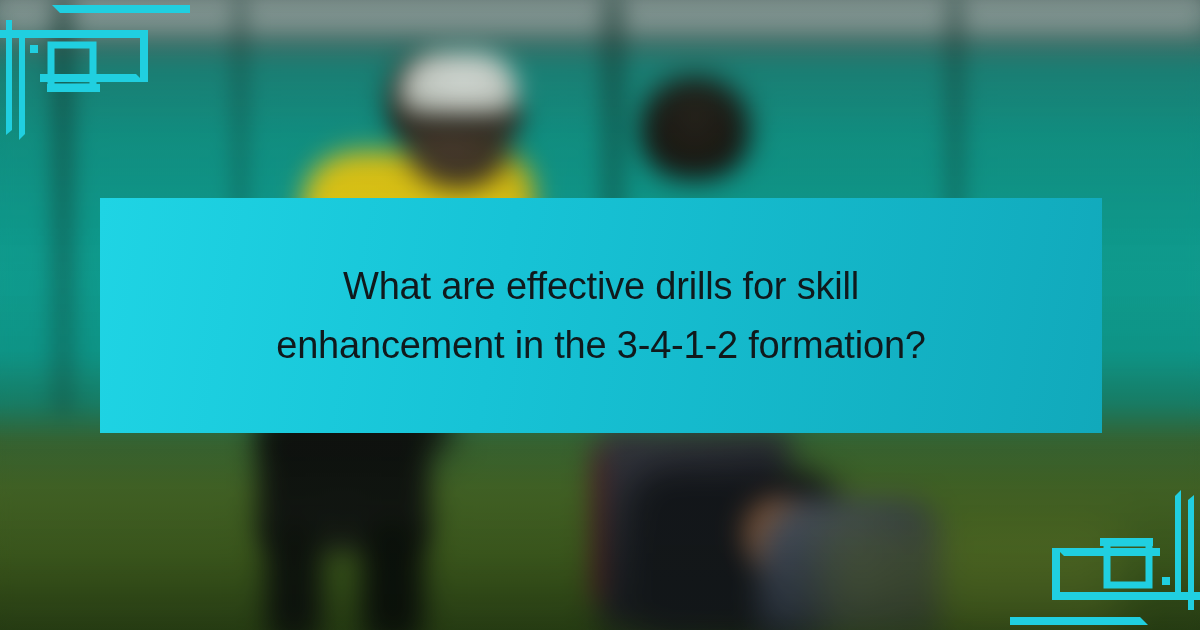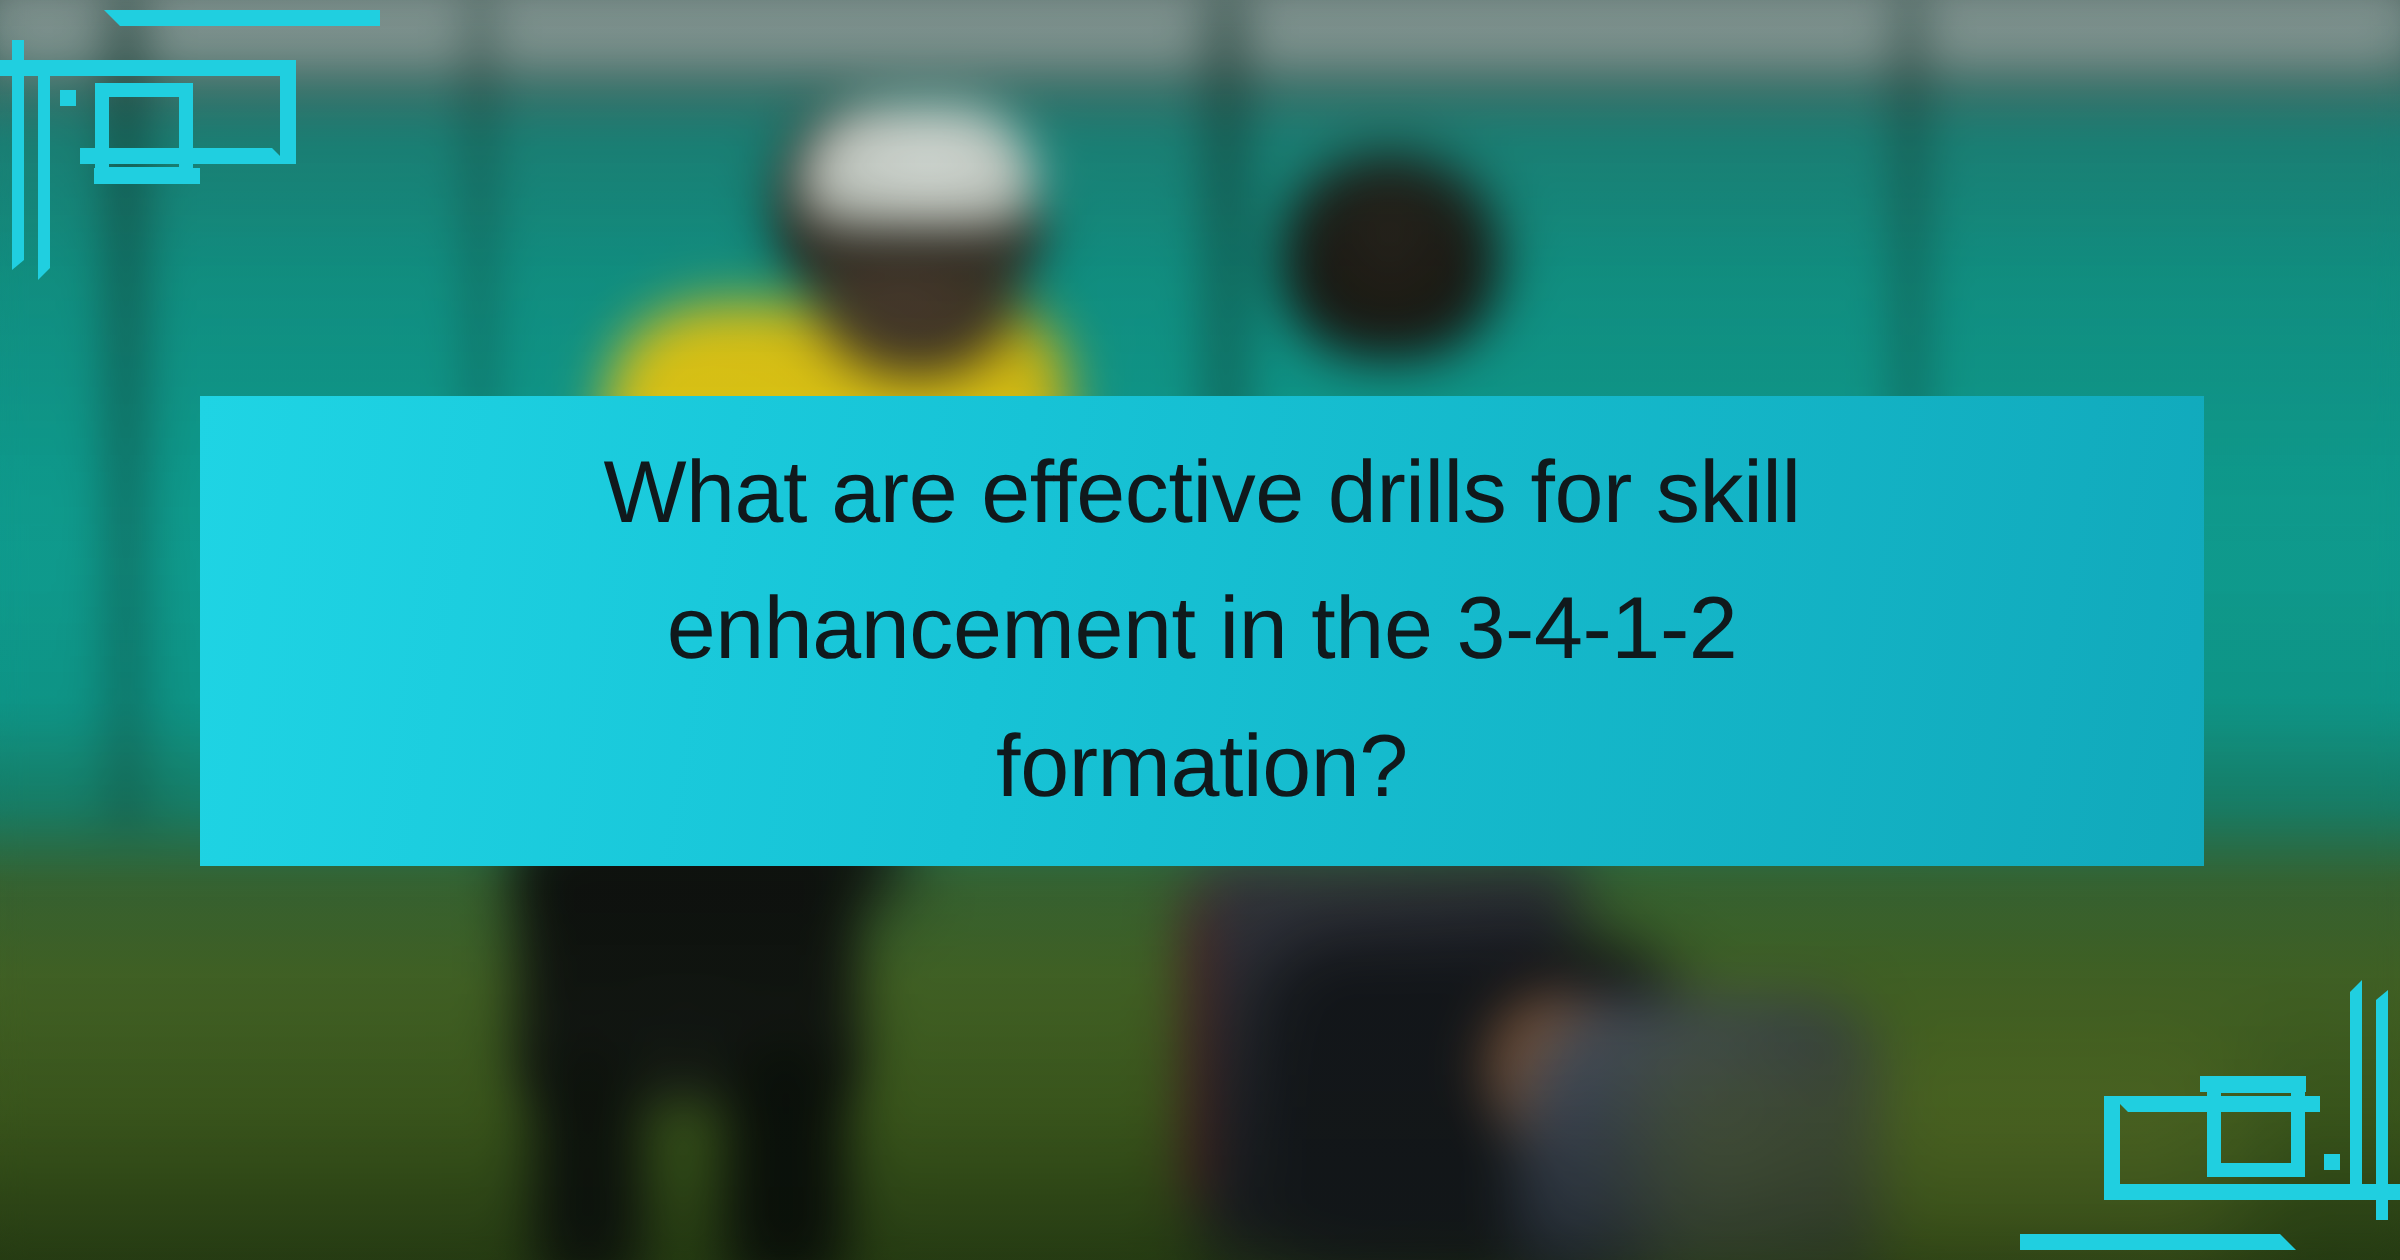--- a/index.html
+++ b/index.html
@@ -177,21 +177,21 @@
   #banner {
     position:absolute;
     left:100px; top:198px;
     width:1002px; height:235px;
     background:linear-gradient(100deg, #1fd4e4 0%, #17c3d6 40%, #11a9bb 100%);
     display:flex; align-items:center; justify-content:center;
   }
   #banner-text {
     width:700px;
     text-align:center;
-    font-size:44px;
+    font-size:38px;
     line-height:1.55;
     font-weight:400;
     color:#10191c;
     letter-spacing:-0.2px;
   }
 
   
   .corner { position:absolute; }
   .corner svg { display:block; }
   #corner-tl { left:0; top:0; }

